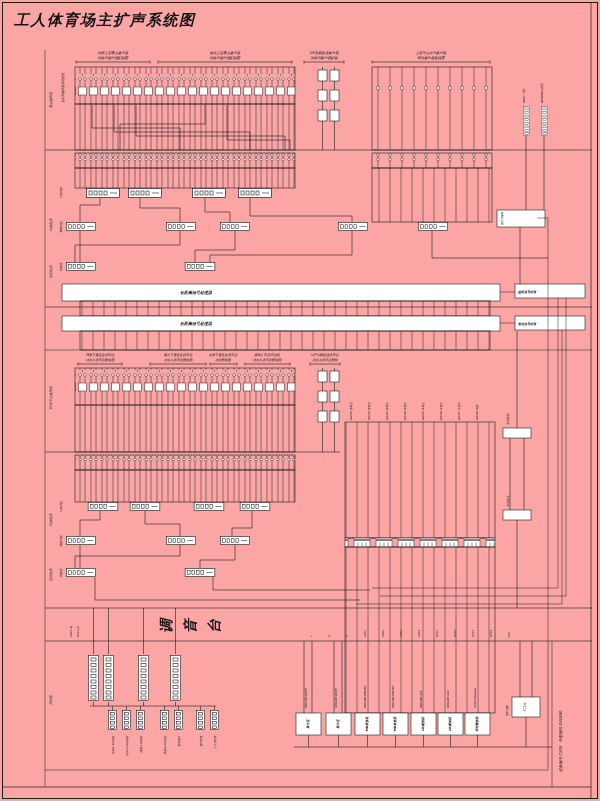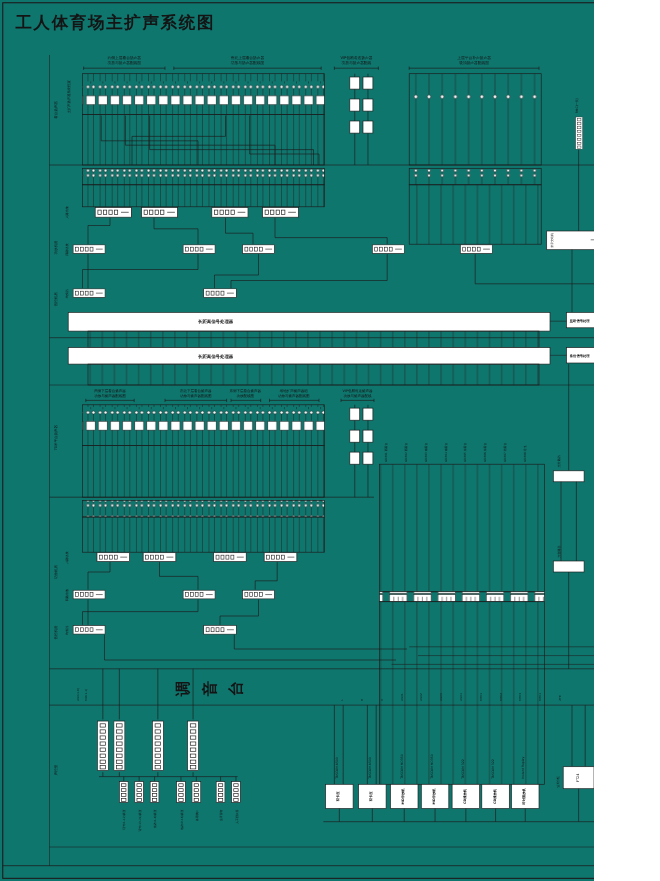--- a/index.html
+++ b/index.html
@@ -1,16 +1,16 @@
 <!DOCTYPE html>
 <html><head>
 <meta charset="utf-8">
 <style>
   html,body{margin:0;padding:0;background:#fff;}
-  .page{position:relative;width:540px;height:801px;background:#0f766e;overflow:hidden;}
+  .page{position:relative;width:600px;height:801px;background:#fca5a5;overflow:hidden;font-style:italic;}
   svg{display:block;font-family:"DejaVu Sans",sans-serif;}
   svg text{stroke:none;fill:#141414;}
   .ttl{font-weight:bold;letter-spacing:1.5px;}
   .b{font-weight:bold;}
 </style>
 </head>
 <body>
 
 <div class="page">
 <svg width="600" height="801" viewBox="0 0 600 801">

